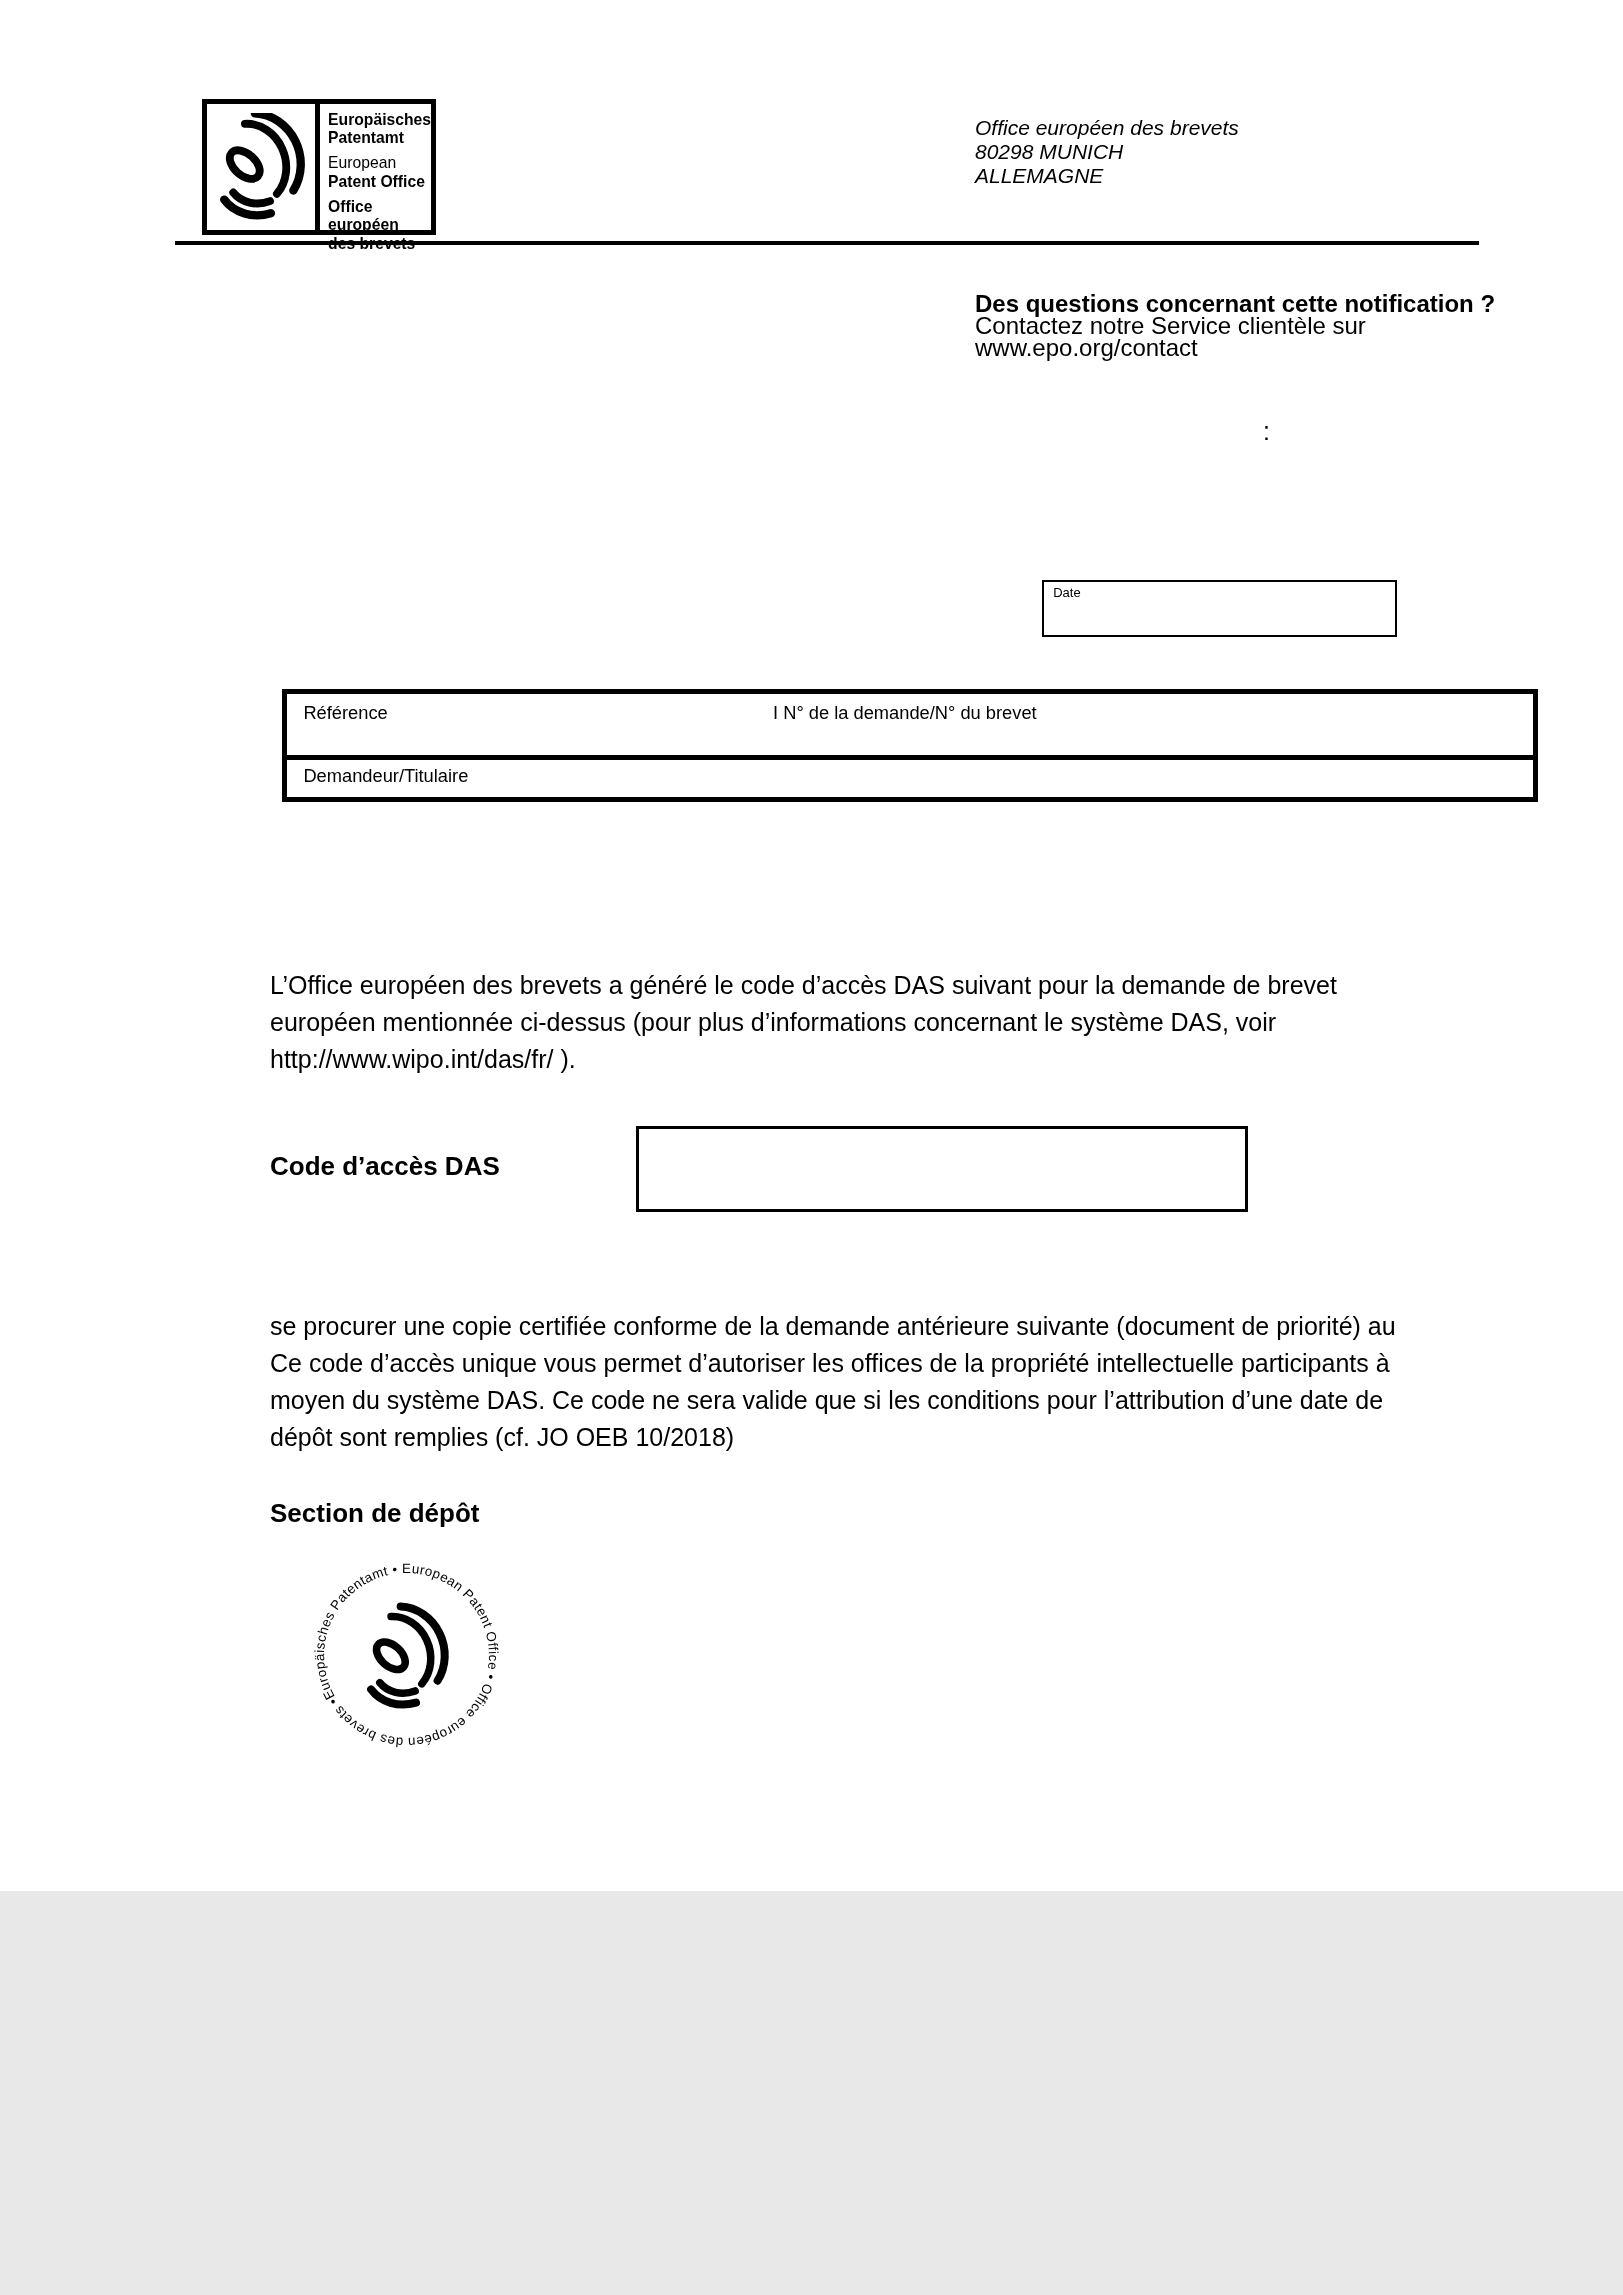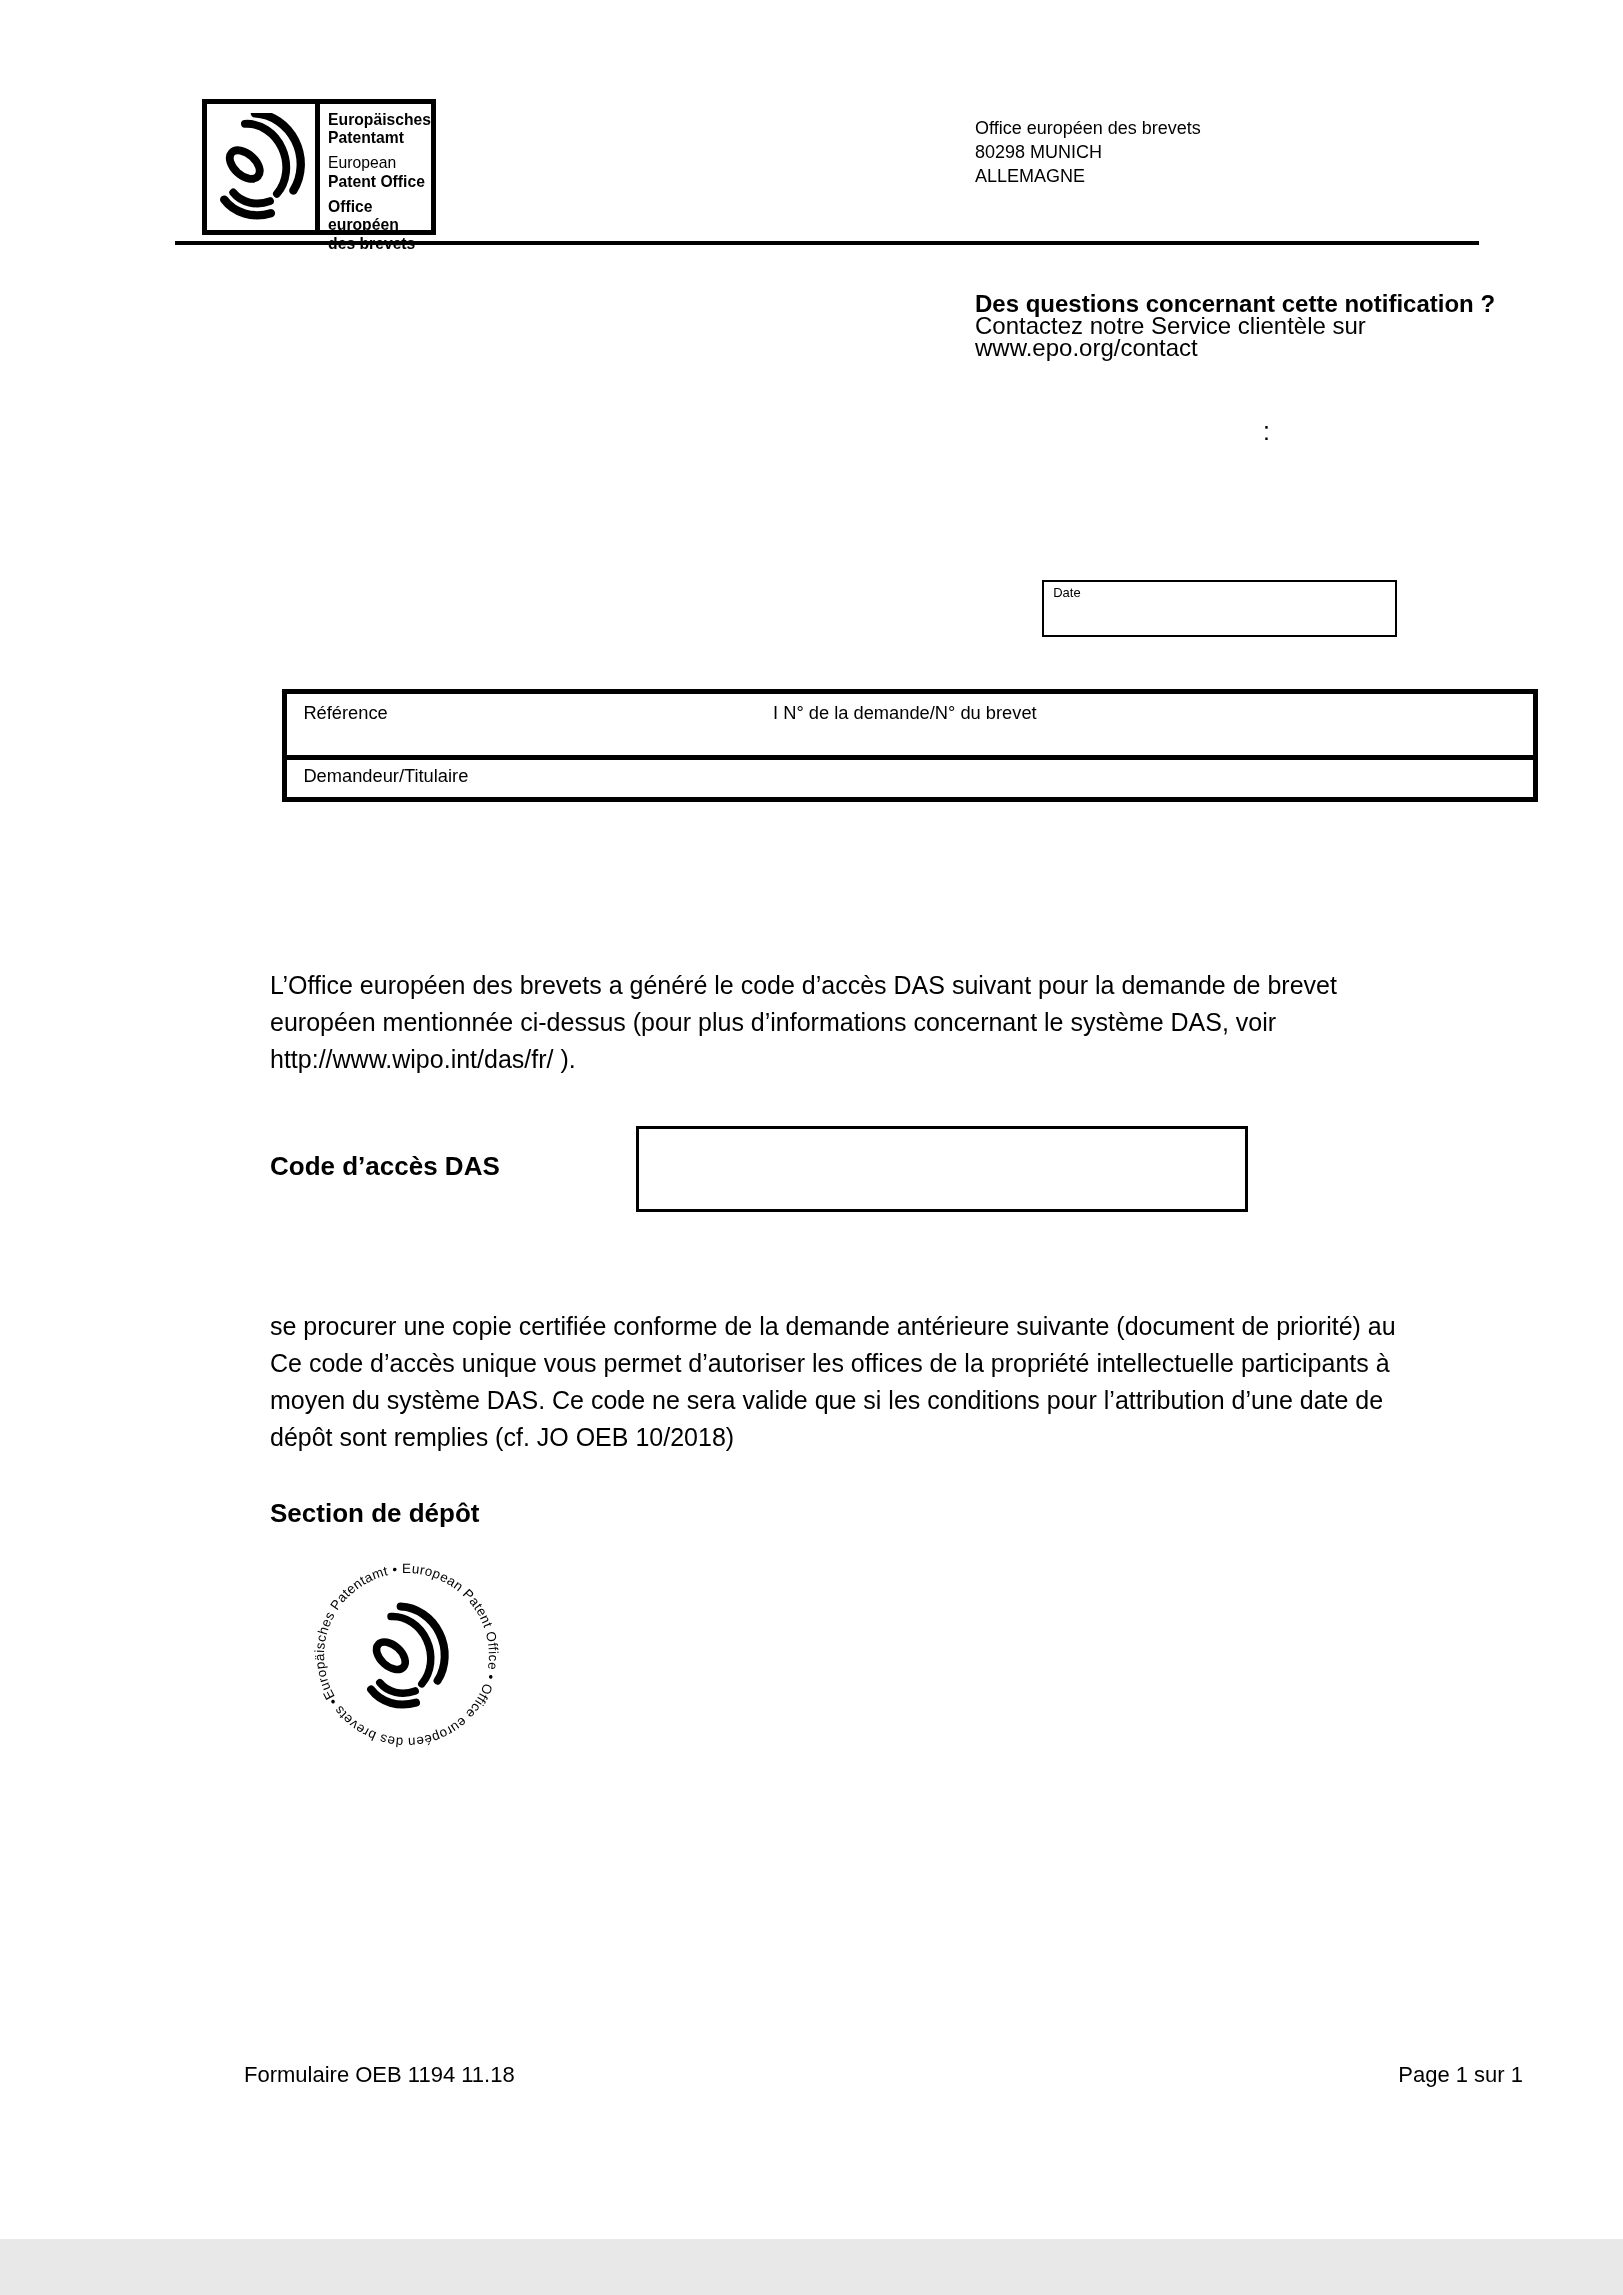--- a/index.html
+++ b/index.html
@@ -1,39 +1,39 @@
 <!DOCTYPE html>
 <html style="font-size:10.5px"><head>
 <meta charset="utf-8">
 <style>
   html,body{margin:0;padding:0;background:#e8e8e8;}
   #page{
     position:relative;
-    width:1624px;height:2239px;
+    width:1624px;height:1891px;
     background:#ffffff;
     font-family:"Liberation Sans","DejaVu Sans",sans-serif;
     color:#000000;
     overflow:hidden;
   }
   .abs{position:absolute;}
   .bold{font-weight:bold;}
 
   
   .logo-box{
     left:202px;top:99px;width:224px;height:126px;
     border:5.2px solid #000;display:flex;
   }
   .logo-cell-mark{width:111px;display:flex;align-items:center;justify-content:center;}
   .logo-cell-text{
     flex:1;border-left:5.2px solid #000;
     padding:6.5px 0 0 7.9px;font-size:15.7px;line-height:18.3px;
   }
   .logo-group{margin-bottom:7.2px;}
 
-  .recipient{left:975px;top:116px;font-size:18px;line-height:24px;}
+  .recipient{left:975px;top:116px;font-size:21px;line-height:24px;font-style:italic;}
 
   .rule{left:175px;top:241px;width:1304px;height:3.9px;background:#000;}
 
   .contact{left:975px;top:293px;font-size:24px;line-height:22px;}
 
   .colon{left:1263px;top:417px;font-size:25px;}
 
   .date-box{
     left:1042px;top:580px;width:351px;height:53px;
     border:2.6px solid #000;

